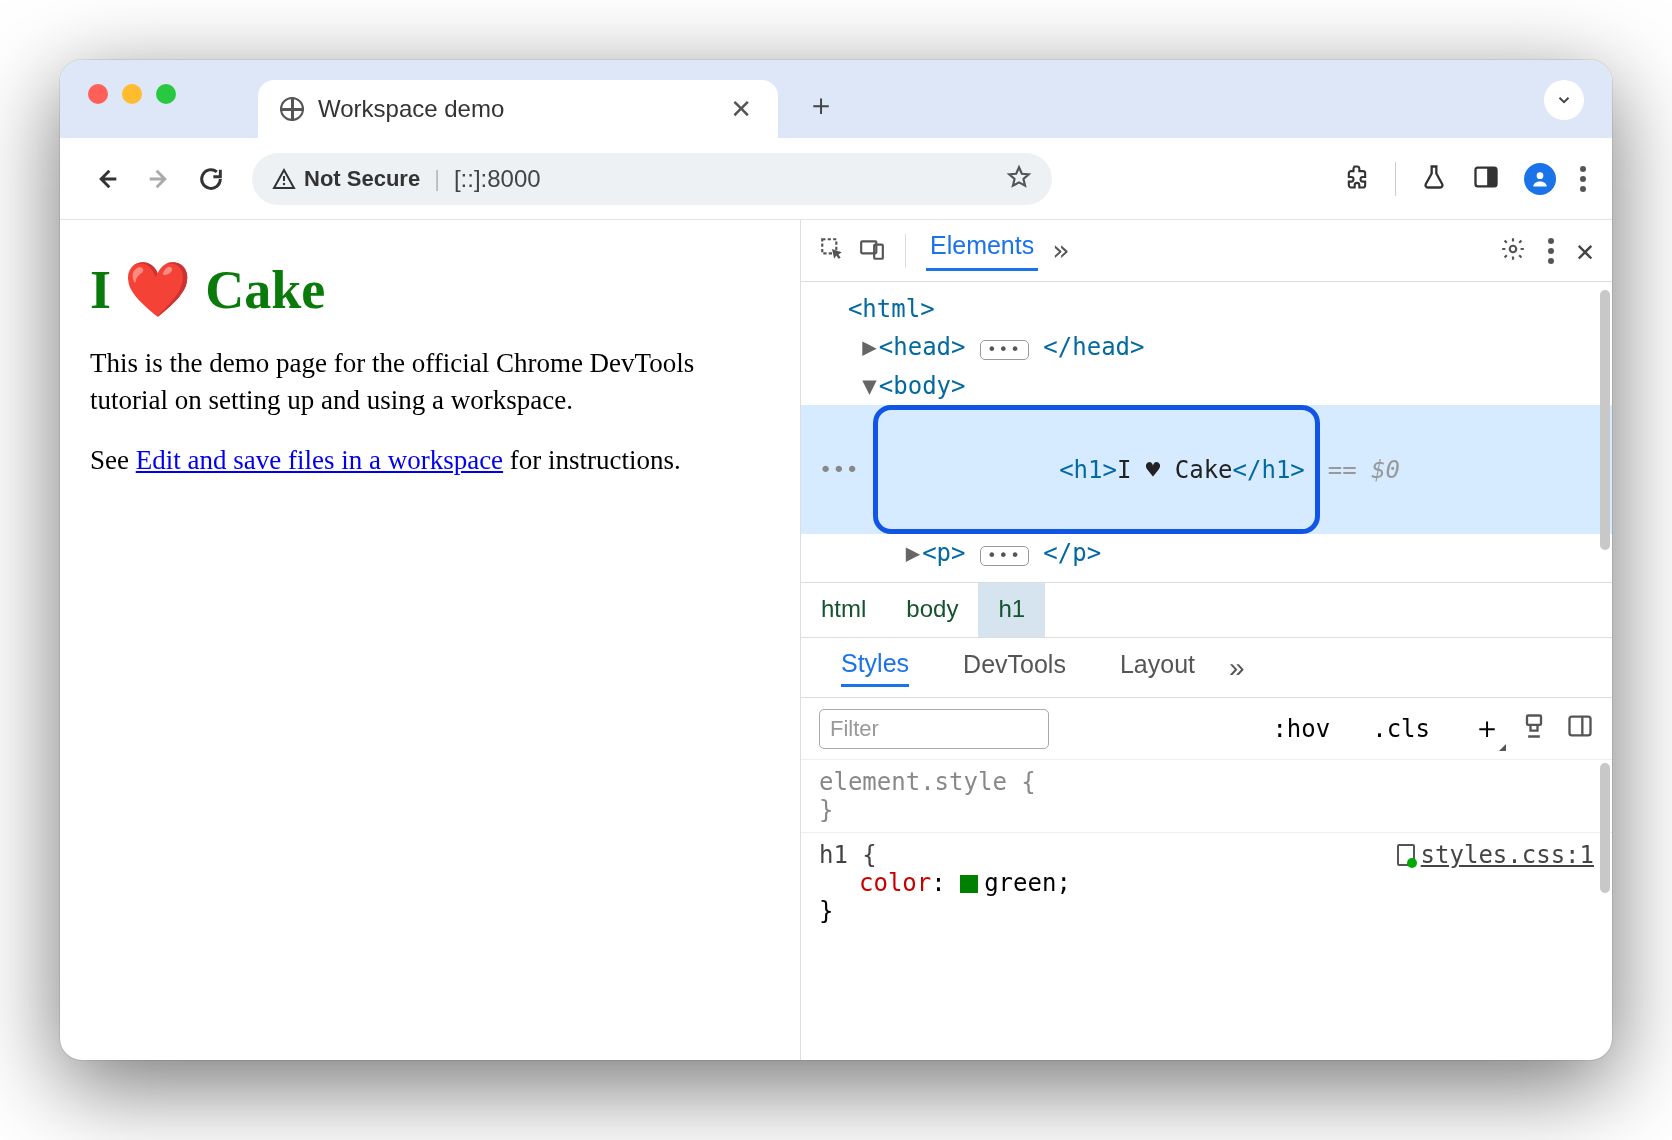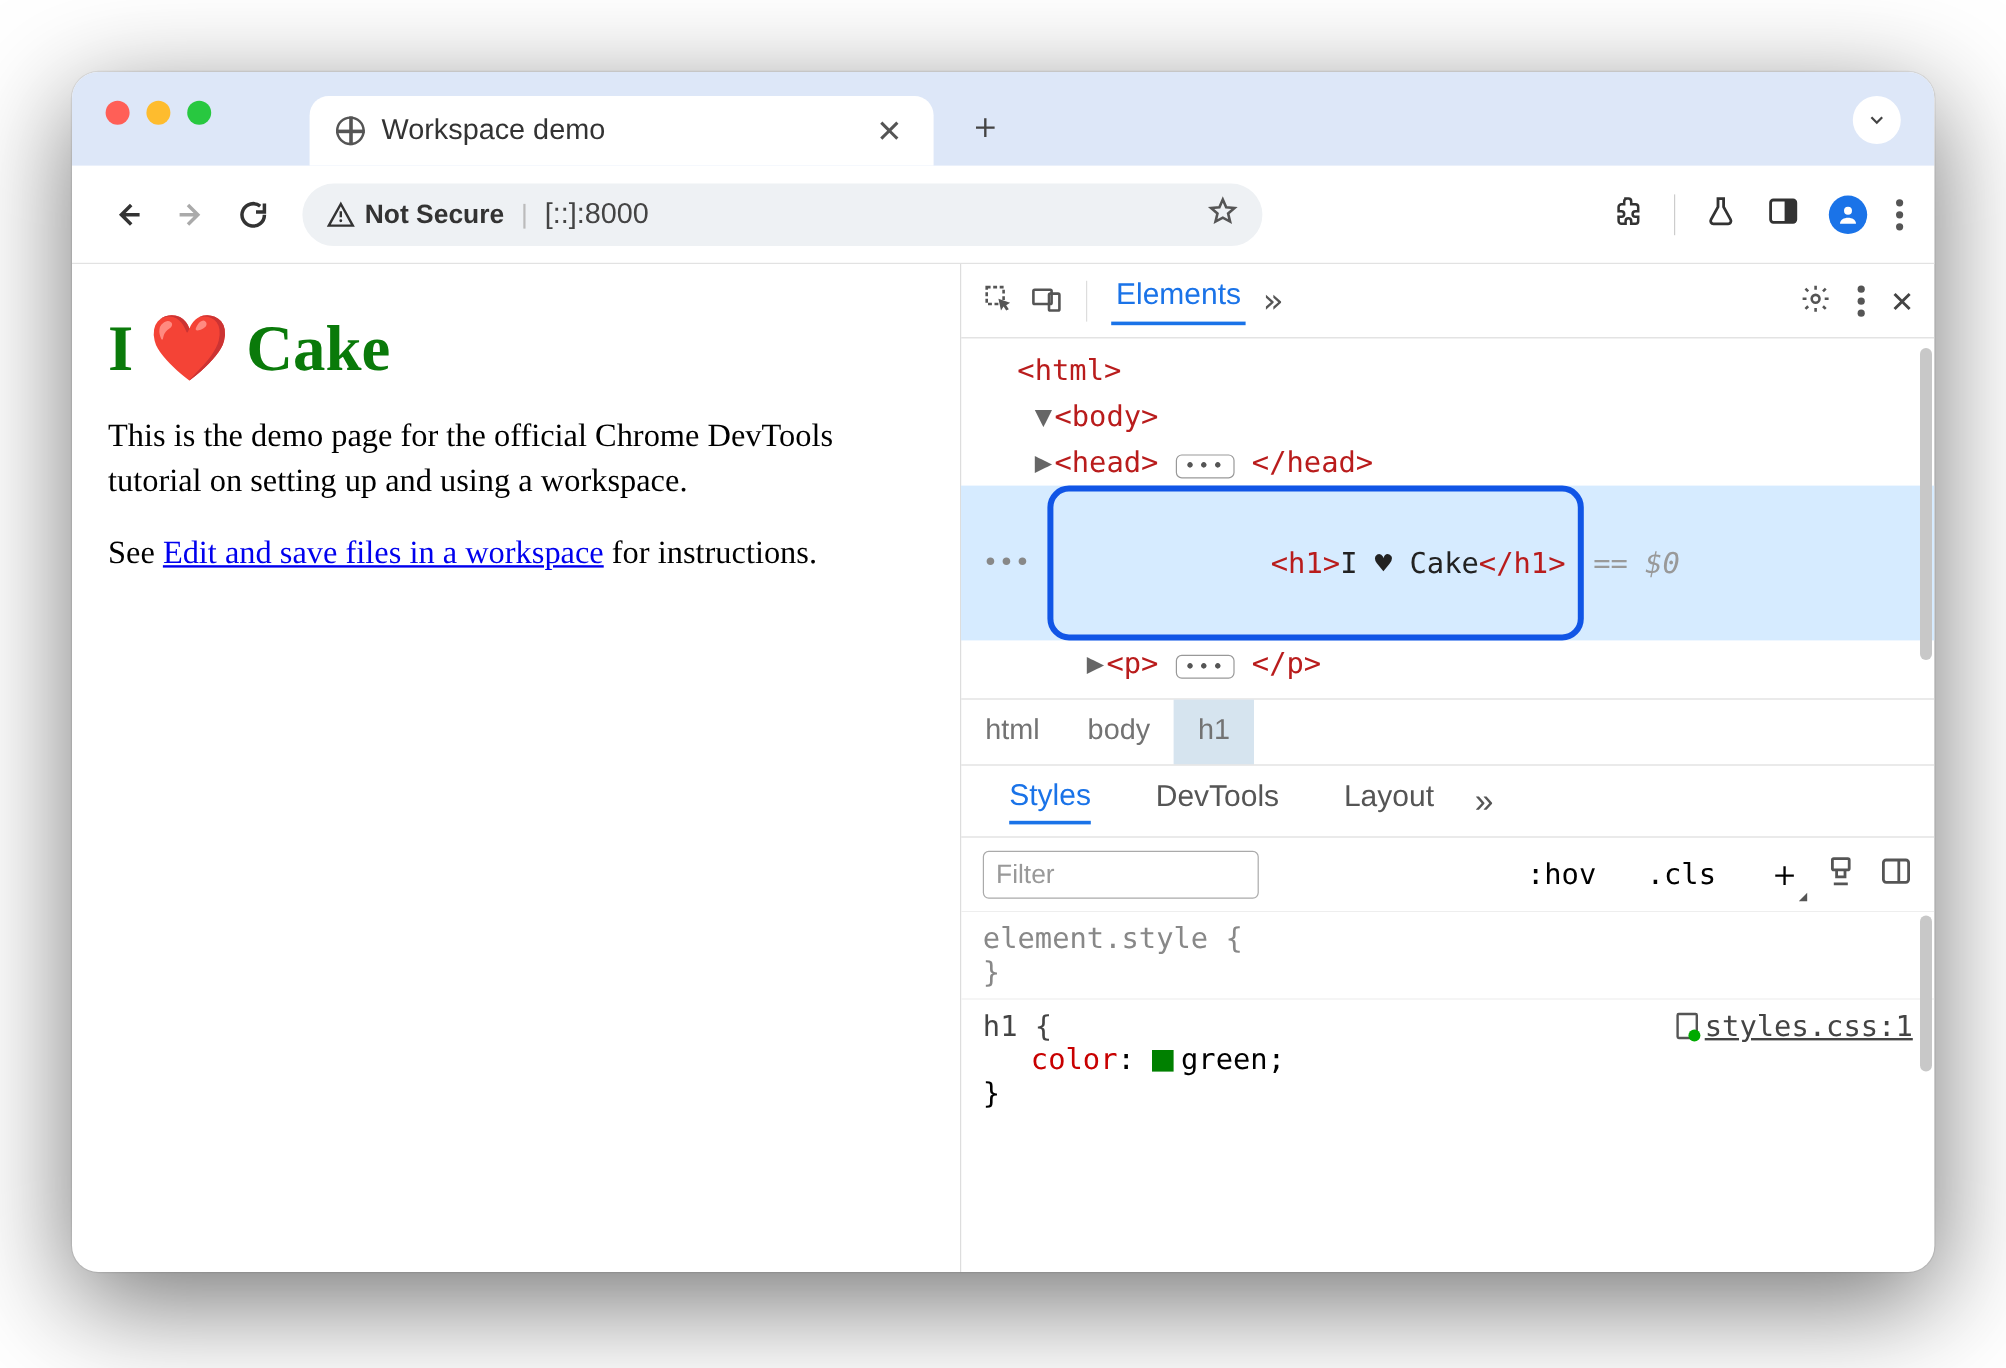--- a/index.html
+++ b/index.html
@@ -69,40 +69,40 @@
     display:flex;align-items:center;gap:14px;height:62px;padding:0 18px;border-bottom:1px solid #ddd;
   }
   .dt-tab{font-size:25px;color:#555;padding:0 4px 8px;cursor:pointer;font-family:-apple-system,Arial,sans-serif;}
   .dt-tab.active{color:#1a73e8;border-bottom:3px solid #1a73e8;font-weight:500;}
   .dt-more{font-size:28px;color:#555;}
   .dt-top .spacer{flex:1;}
   .dt-top svg{width:26px;height:26px;}
   .dt-gear{width:28px;height:28px;}
   .dt-close{font-size:30px;color:#444;}
   .dom-tree{flex:0 0 300px;overflow:auto;font-size:24px;line-height:1.6;padding:8px 0;}
-  .tagc{color:#b91c1c;}
+  .tagc{color:#0369a1;}
   .textc{color:#222;}
   .dom-line{padding:0 18px;white-space:pre;}
   .dom-line.sel{background:#d6ebff;display:flex;align-items:center;}
   .dots-ellipsis{
     background:#fff;border:1.5px solid #999;border-radius:5px;padding:0 6px;
     font-size:16px;color:#555;letter-spacing:2px;line-height:1;display:inline-flex;
     align-items:center;height:20px;
   }
   .tri{color:#666;margin-right:2px;}
   .highlight-box{
     border:5px solid #1155e6;border-radius:18px;padding:2px 10px 2px 8px;display:inline-block;text-align:right;
   }
   .eq0{color:#999;margin-left:8px;font-style:italic;}
   .left-dots{color:#888;font-size:22px;margin-right:14px;}
   .crumbs{
     border-top:1px solid #ddd;height:55px;display:flex;align-items:stretch;
     font-family:-apple-system,Arial,sans-serif;font-size:24px;
   }
-  .crumb{padding:12px 20px;color:#737373;}
+  .crumb{padding:12px 20px;color:#14532d;}
   .crumb.sel{background:#d6e4ef;}
   .styles-tabs{
     border-top:1px solid #ddd;height:60px;display:flex;align-items:center;gap:34px;
     padding:0 20px;font-family:-apple-system,Arial,sans-serif;font-size:25px;
   }
   .styles-tabs .st{color:#555;padding-bottom:6px;margin-left:20px;}
   .styles-tabs .st.active{color:#1a73e8;border-bottom:3px solid #1a73e8;font-weight:500;}
   .filter-row{
     border-top:1px solid #ddd;height:62px;display:flex;align-items:center;gap:18px;
     padding:0 18px;font-size:24px;
@@ -255,22 +255,22 @@
         <span class="kebab" style="margin:0 8px;">
               <span></span>
               <span></span>
               <span></span>
             </span>
         <span class="dt-close">✕</span>
       </div>
 
       <div class="dom-tree">
         <div class="dom-line">  <span class="tagc">&lt;html&gt;</span></div>
+        <div class="dom-line">   <span class="tri">▶</span><span class="tagc">&lt;head&gt;</span> <span class="dots-ellipsis">•••</span> <span class="tagc">&lt;/head&gt;</span></div>
         <div class="dom-line">   <span class="tri">▼</span><span class="tagc">&lt;body&gt;</span></div>
-        <div class="dom-line">   <span class="tri">▶</span><span class="tagc">&lt;head&gt;</span> <span class="dots-ellipsis">•••</span> <span class="tagc">&lt;/head&gt;</span></div>
         <div class="dom-line sel">
           <span class="left-dots">•••</span>
           <span class="highlight-box">
             <span class="tagc">&lt;h1&gt;</span><span class="textc">I ♥ Cake</span><span class="tagc">&lt;/h1&gt;</span>
           </span>
           <span class="eq0">== $0</span>
         </div>
         <div class="dom-line">      <span class="tri">▶</span><span class="tagc">&lt;p&gt;</span> <span class="dots-ellipsis">•••</span> <span class="tagc">&lt;/p&gt;</span></div>
         <div class="dom-line">      <span class="tri">▶</span><span class="tagc">&lt;p&gt;</span>  <span class="tagc">&lt;/p&gt;</span></div>
       </div>

